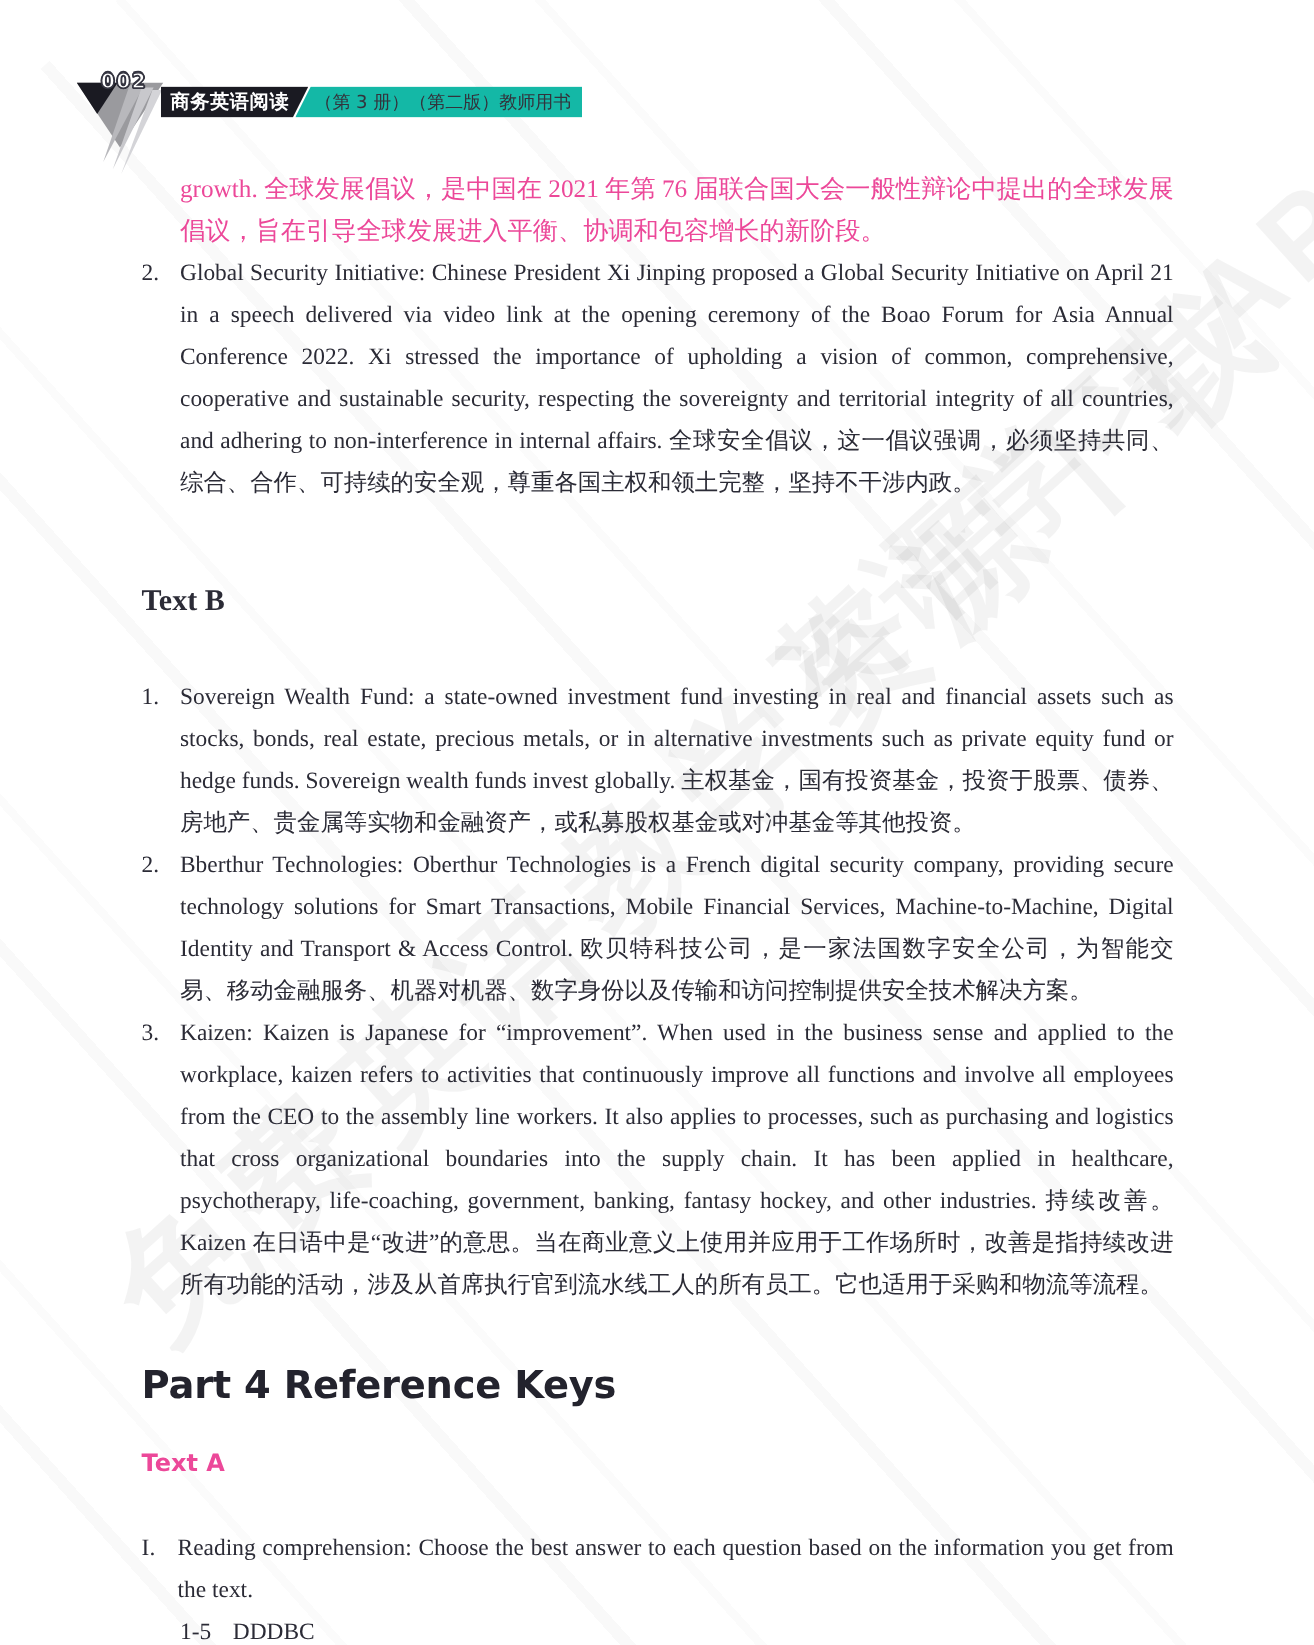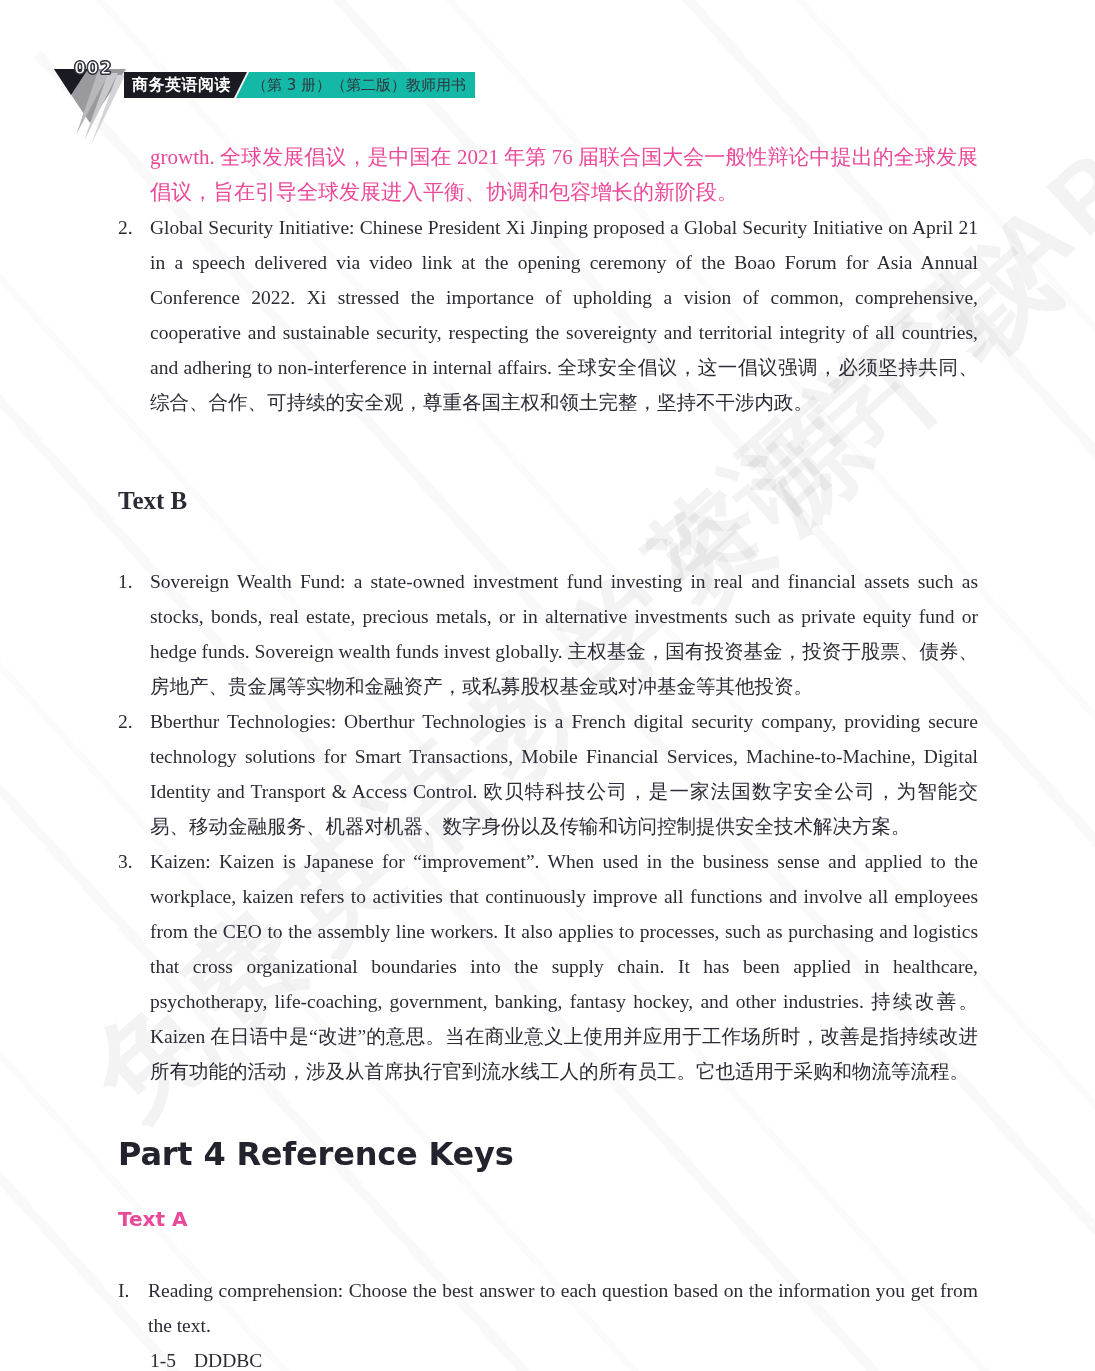--- a/index.html
+++ b/index.html
@@ -62,21 +62,21 @@
       rgba(0,0,0,0.016) 130px,
       rgba(0,0,0,0.016) 137px,
       rgba(0,0,0,0.000) 137px,
       rgba(0,0,0,0.000) 260px
     );
   }
 
   
   #page-header {
     position: absolute;
-    left: 6px; top: 0;
+    left: 16px; top: 0;
     width: 918px; height: 140px;
     z-index: 3;
   }
   #header-deco {
     position: absolute;
     left: 48px; top: 57px;
     width: 130px; height: 95px;
   }
   #page-number {
     position: absolute;

